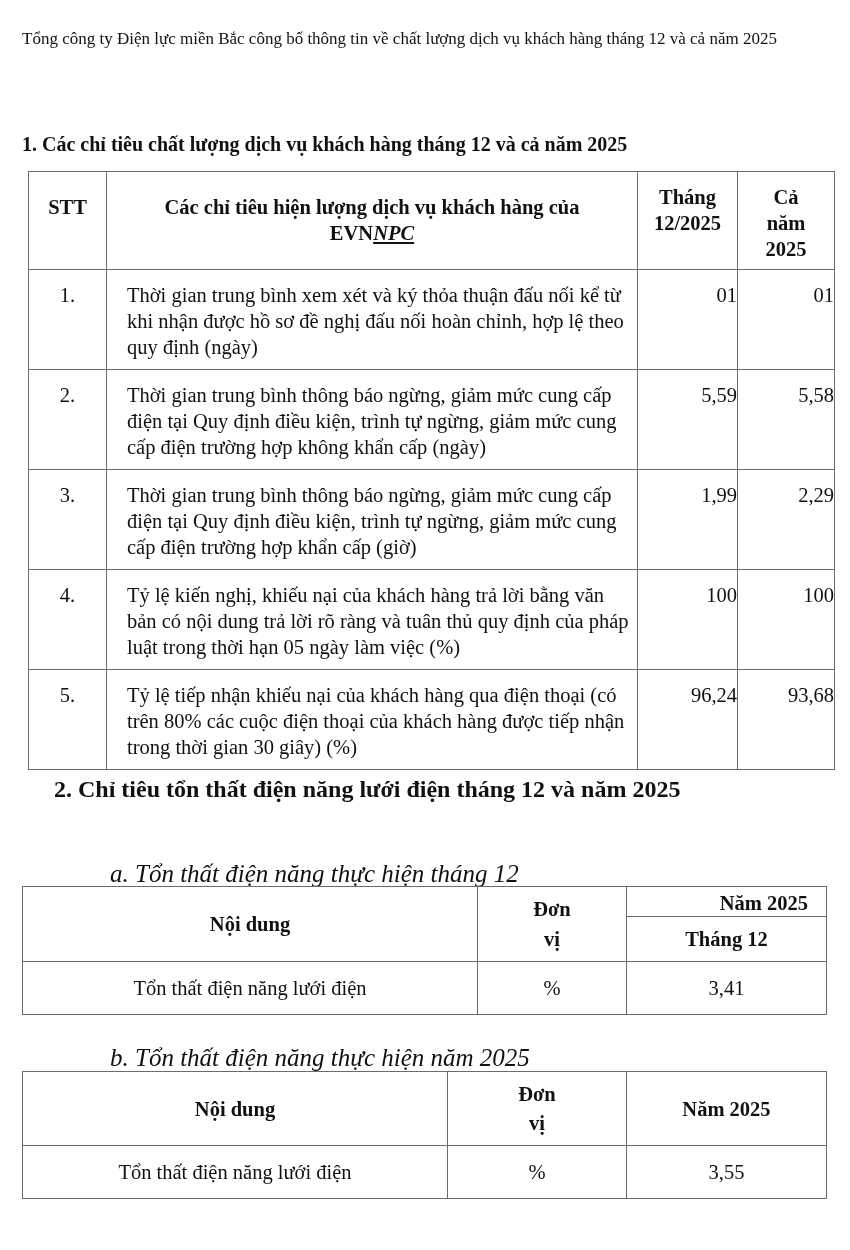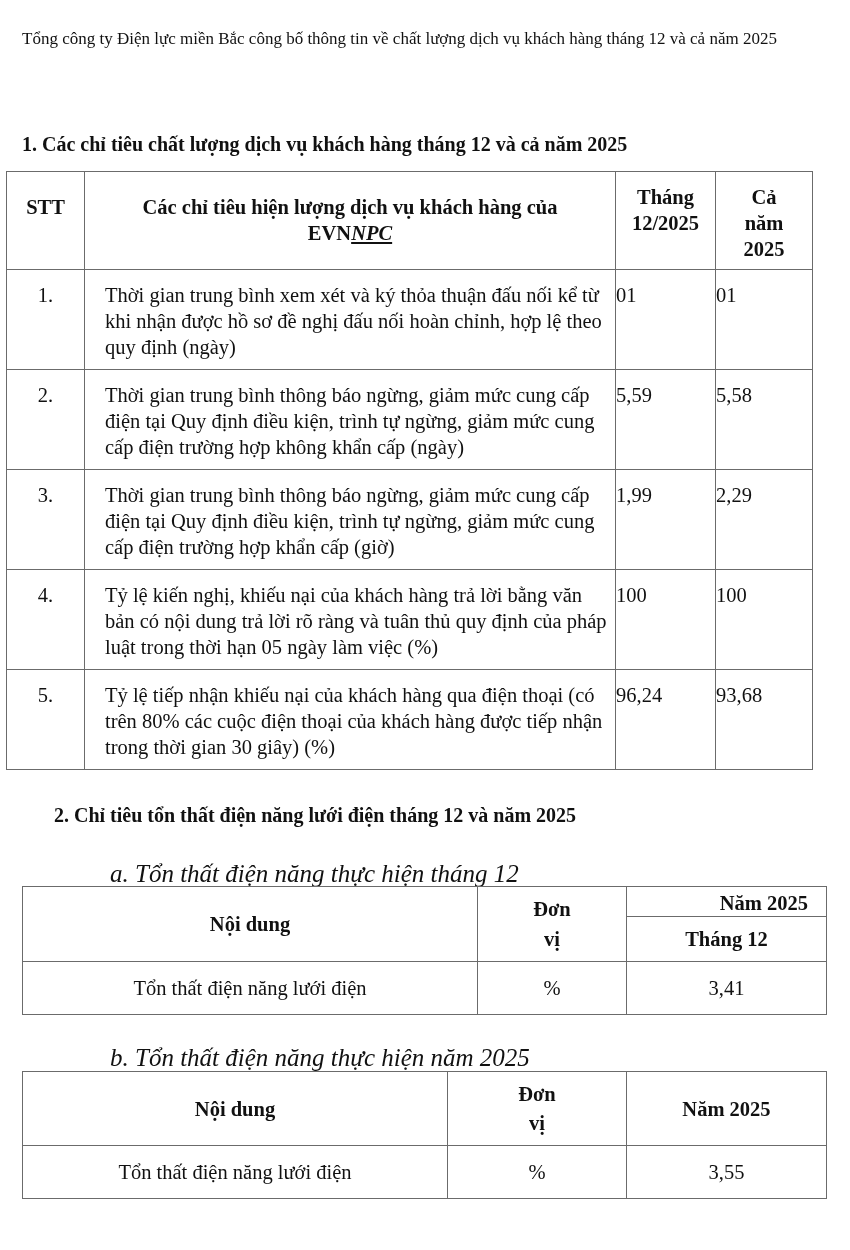--- a/index.html
+++ b/index.html
@@ -10,39 +10,39 @@
   }
   .abs { position: absolute; }
   .intro {
     left: 22px; top: 24px; width: 810px;
     font-size: 17px; line-height: 29px;
   }
   .h1 {
     left: 22px; top: 92px; font-size: 20px; font-weight: bold; white-space: nowrap; margin-top: 41px;
   }
   .h2 {
-    left: 54px; top: 804px; font-size: 20px; font-weight: bold; white-space: nowrap;
+    left: 54px; top: 776px; font-size: 24px; font-weight: bold; white-space: nowrap;
   }
   .cap {
     font-style: italic; font-size: 25px; white-space: nowrap;
   }
   table { border-collapse: collapse; position: absolute; table-layout: fixed; }
   td, th {
     border: 1.5px solid #6b6b6b; padding: 0; vertical-align: top;
     font-size: 20.5px; line-height: 26px;
   }
   th { font-weight: bold; }
   
-  #t1 { left: 6px; top: 171px; width: 806px; }
+  #t1 { left: 28px; top: 171px; width: 806px; }
   #t1 th { height: 98px; text-align: center; vertical-align: top; padding-top: 12px; box-sizing: border-box; }
   #t1 th.mid { vertical-align: top; padding-top: 22px; }
   #t1 td { height: 100px; box-sizing: border-box; padding-top: 12px; }
   #t1 td.stt { text-align: center; }
   #t1 td.desc { padding-left: 20px; padding-right: 6px; font-size: 20.5px; line-height: 26px; }
-  #t1 td.num { text-align: left; }
+  #t1 td.num { text-align: right; }
   
   #ta { left: 22px; top: 886px; width: 804px; }
   #ta th, #ta td { text-align: center; vertical-align: middle; }
   #tb { left: 22px; top: 1071px; width: 804px; }
   #tb th, #tb td { text-align: center; vertical-align: middle; }
   .italic { font-style: italic; text-decoration: underline; }
 </style>
 </head>
 <body>
 

